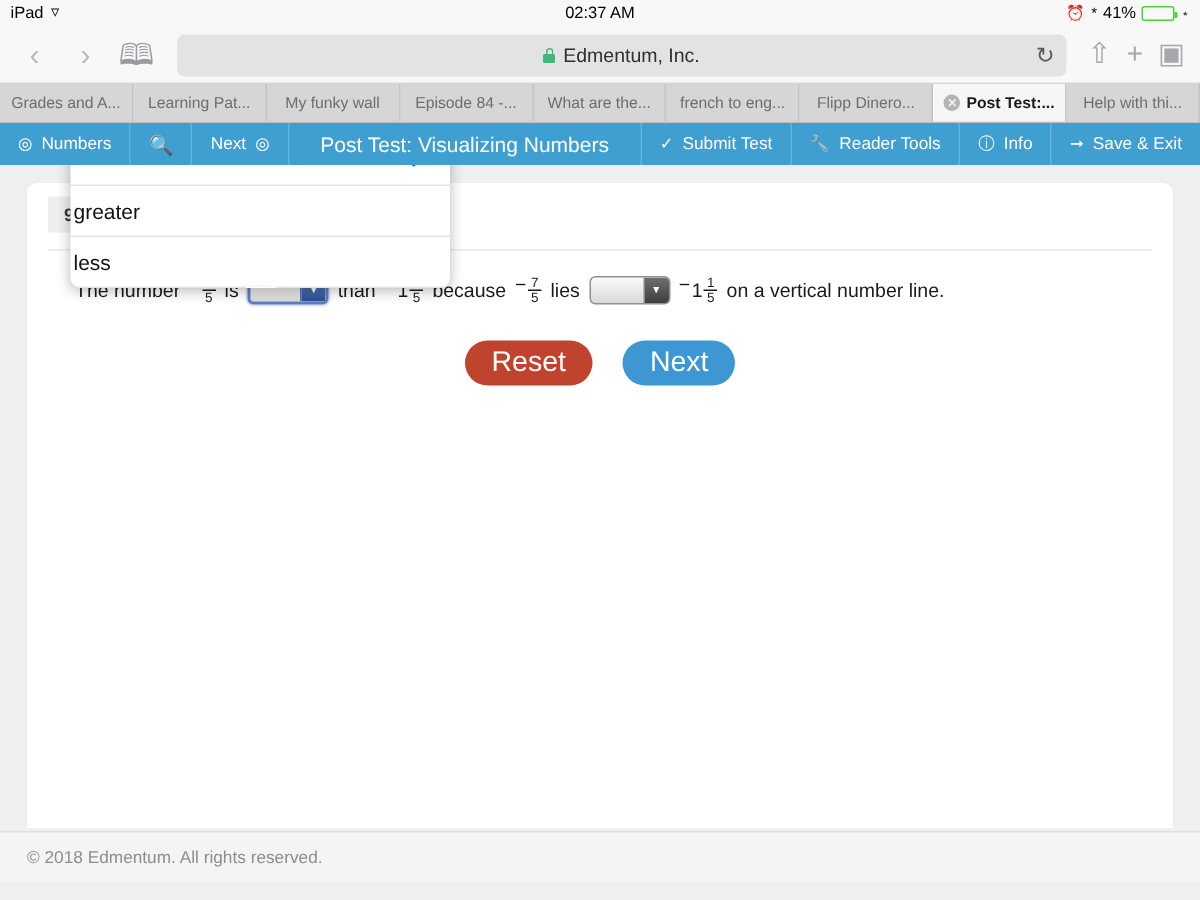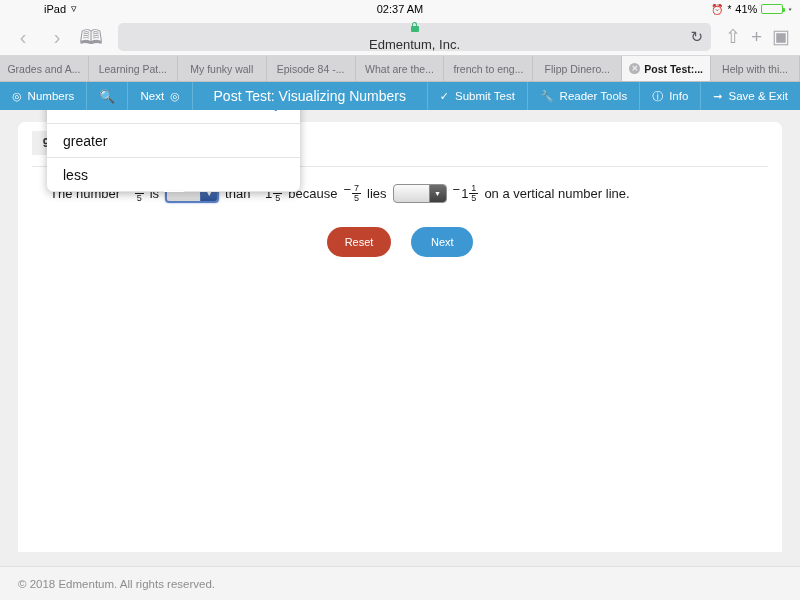--- a/index.html
+++ b/index.html
@@ -11,21 +11,21 @@
   }
 
   
   .status-bar {
     height: 18px; width: 100%;
     background: #f8f8f8;
     display: flex; align-items: center;
     font-size: 11px; color: #000;
     position: relative;
   }
-  .sb-left { display: flex; align-items: flex-start; gap: 5px; padding-left: 7px; margin-left: 37px; }
+  .sb-left { display: flex; align-items: flex-start; gap: 5px; padding-left: 7px; }
   .sb-center {
     position: absolute; left: 0; right: 0; text-align: center;
     font-size: 11px; font-weight: 400; color: #000;
   }
   .sb-right {
     position: absolute; right: 7px; top: 0; height: 18px;
     display: flex; align-items: center; gap: 4px;
     font-size: 11px;
   }
   .wifi-glyph { font-size: 11px; line-height: 1; }
@@ -52,21 +52,21 @@
     display: flex; align-items: center; justify-content: center;
     color: #b9b9be; font-size: 20px; line-height: 1;
   }
   .nav-btn.book { color: #9a9aa0; }
   .url-bar {
     flex: 1; height: 28px; background: #e3e3e5;
     border-radius: 5px; display: flex; align-items: center;
     position: relative; justify-content: center;
     margin: 0 6px;
   }
-  .url-inner { display: flex; align-items: center; gap: 5px; flex-direction: column; }
+  .url-inner { display: flex; align-items: center; gap: 5px; }
   .lock-icon {
     width: 8px; height: 10px; position: relative; display: inline-block;
   }
   .lock-icon .body {
     position: absolute; bottom: 0; left: 0; width: 8px; height: 6px;
     background: #3cb878; border-radius: 1px;
   }
   .lock-icon .shackle {
     position: absolute; top: 0; left: 1.5px; width: 5px; height: 5px;
     border: 1.4px solid #3cb878; border-bottom: none;
@@ -216,33 +216,33 @@
 
   
   .btn-row {
     position: absolute;
     left: 0; right: 0; top: 105px;
     display: flex; justify-content: center; gap: 20px;
   }
   .btn {
     height: 30px; min-width: 62px;
     border-radius: 15px;
-    color: #ffffff; font-size: 11px;
+    color: #ffffff; font-size: 19px;
     display: flex; align-items: center; justify-content: center;
     padding: 0 18px;
     border: none;
     font-family: "Liberation Sans", sans-serif;
   }
   .btn-reset { background: #c0432e; }
   .btn-next  { background: #3c97d3; }
 
   
   .footer {
     position: absolute;
-    left: 0; right: 0; bottom: 0;
+    left: 0; right: 0; bottom: 12px;
     height: 34px;
     background: #f4f4f4;
     border-top: 1px solid #e0e0e0;
     display: flex; align-items: center;
     padding-left: 18px;
     font-size: 11.5px; color: #8d8d8d;
   }
 
   
   .dropdown-popup {
@@ -251,21 +251,21 @@
     width: 253px;
     background: #ffffff;
     border-radius: 7px;
     box-shadow: 0 2px 9px rgba(0,0,0,.28);
     z-index: 50;
     overflow: hidden;
   }
   .dd-opt {
     height: 34px;
     display: flex; align-items: center;
-    padding: 0 16px;
+    padding: 0 2px;
     font-size: 14px; color: #111;
     border-bottom: 1px solid #e4e4e4;
     position: relative;
   }
   .dd-opt:last-child { border-bottom: none; }
   .dd-check {
     position: absolute; right: 16px;
     color: #1a7ad6; font-size: 14px; font-weight: bold;
   }
   .dd-caret {

